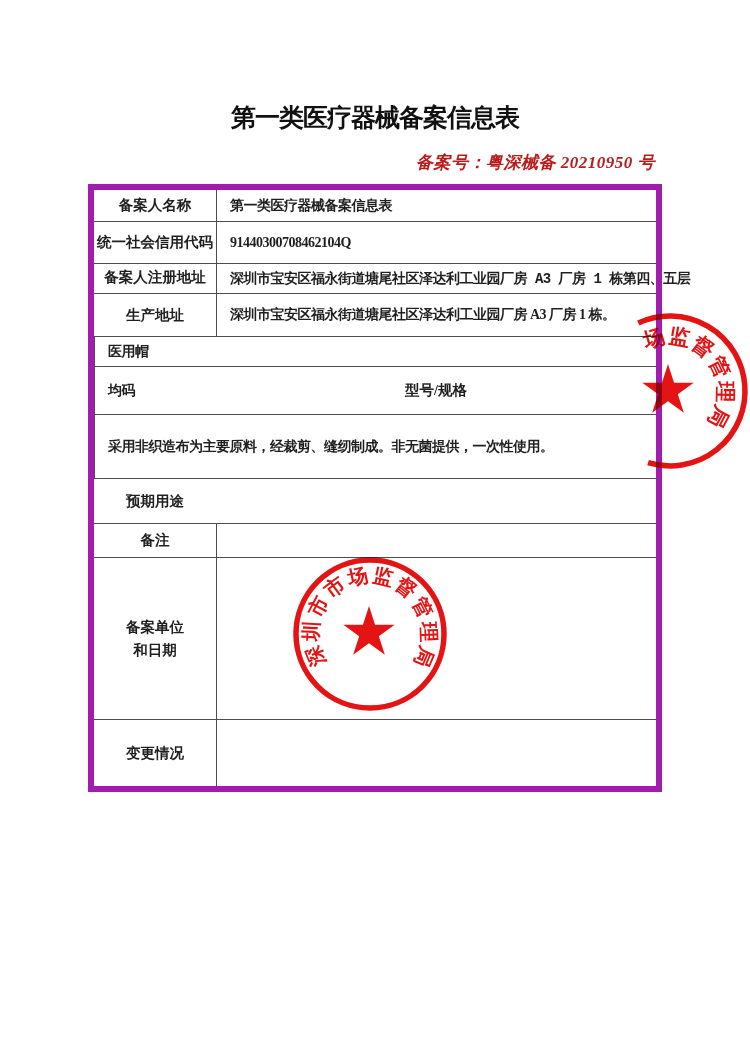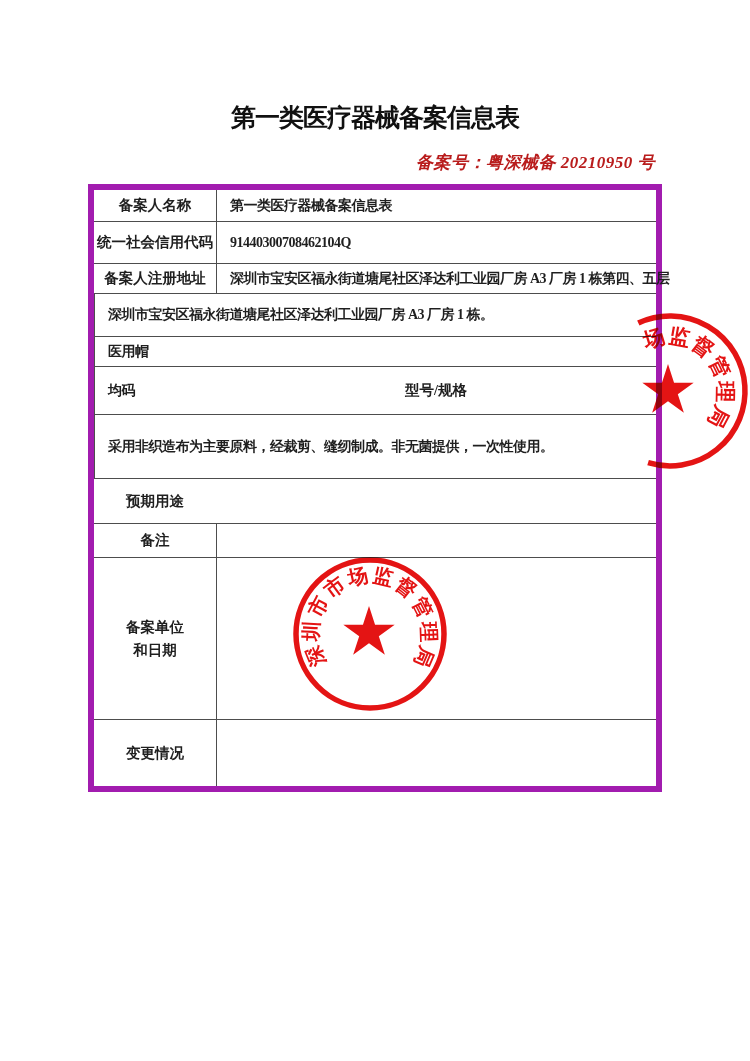--- a/index.html
+++ b/index.html
@@ -73,25 +73,26 @@
 
   <div class="info-table" id="info-table">
       <div class="tr" style="height: 31px;">
         <div class="td label">备案人名称</div>
         <div class="td value">第一类医疗器械备案信息表</div>
       </div>
       <div class="tr" style="height: 42px;">
         <div class="td label">统一社会信用代码</div>
         <div class="td value">91440300708462104Q</div>
       </div>
-      <div class="tr" style="height: 30px;">
+      <div class="tr" style="height: 30px; font-family: Liberation Mono, monospace;">
         <div class="td label">备案人注册地址</div>
         <div class="td value">深圳市宝安区福永街道塘尾社区泽达利工业园厂房 A3 厂房 1 栋第四、五层</div>
       </div>
       <div class="tr" style="height: 43px;">
+        <div class="td label">生产地址</div>
         <div class="td value">深圳市宝安区福永街道塘尾社区泽达利工业园厂房 A3 厂房 1 栋。</div>
       </div>
       <div class="tr" style="height: 30px;">
         <div class="td value">医用帽</div>
       </div>
       <div class="tr" style="height: 48px;">
         <div class="td value">均码</div>
         <div class="td label">型号/规格</div>
       </div>
       <div class="tr" style="height: 64px;">

